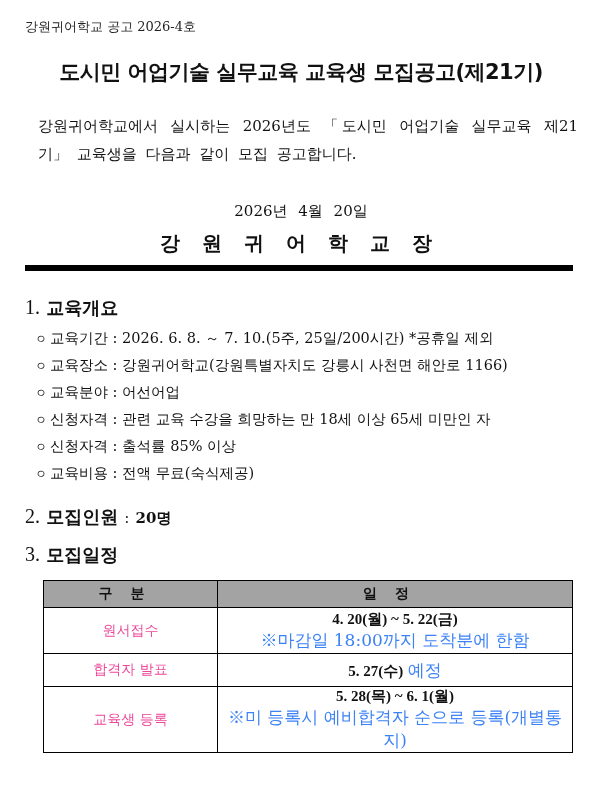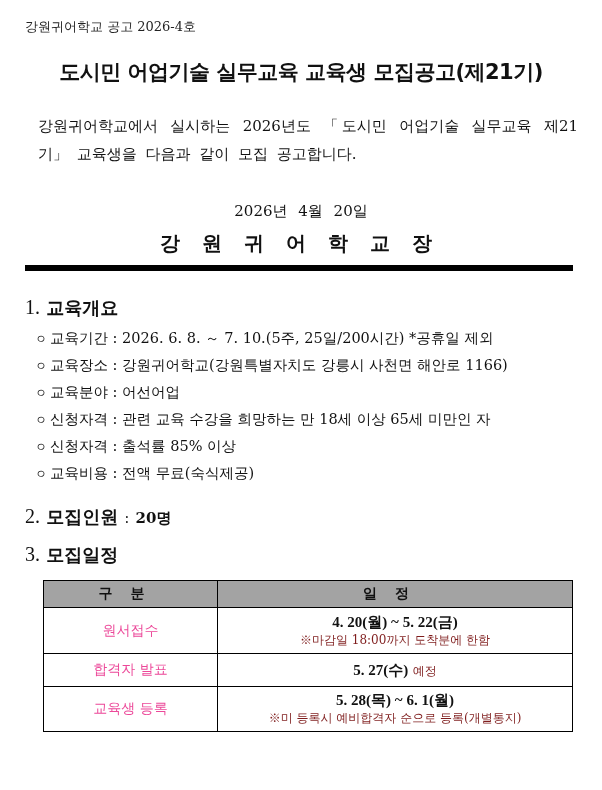--- a/index.html
+++ b/index.html
@@ -13,21 +13,21 @@
   .rule { left:25px; top:265px; width:548px; height:6px; background:#000; }
   .h1 { left:25px; font-size:18px; font-weight:bold; }
   .h1 .n { font-family:"Liberation Serif", serif; font-weight:normal; font-size:20px; }
   .item { left:35px; font-size:14.5px; color:#111; }
   .item .bullet { font-size:12px; margin-right:3px; }
   table.sched { position:absolute; left:43px; top:580px; width:530px; border-collapse:collapse; font-size:14px; }
   table.sched td, table.sched th { border:1.5px solid #000; text-align:center; padding:0; }
   table.sched th { background:#a3a3a3; font-weight:bold; height:26px; letter-spacing:18px; }
   table.sched td.c1 { width:173px; color:#ec4899; }
   table.sched td .main { font-weight:bold; font-family:"Liberation Serif", serif; font-size:15px; }
-  table.sched td .note { font-size:12px; color:#7f1d1d; }
+  table.sched td .note { font-size:17px; color:#3b82f6; }
 </style>
 </head>
 <body>
 
 <div class="abs doc-no">강원귀어학교 공고 2026-4호</div>
 <div class="abs title">도시민 어업기술 실무교육 교육생 모집공고(제21기)</div>
 <div class="abs intro">강원귀어학교에서 실시하는 2026년도 「도시민 어업기술 실무교육 제21기」 교육생을 다음과 같이 모집 공고합니다.</div>
 <div class="abs date">2026년  4월  20일</div>
 <div class="abs signer">강원귀어학교장</div>
 <div class="abs rule"></div>

